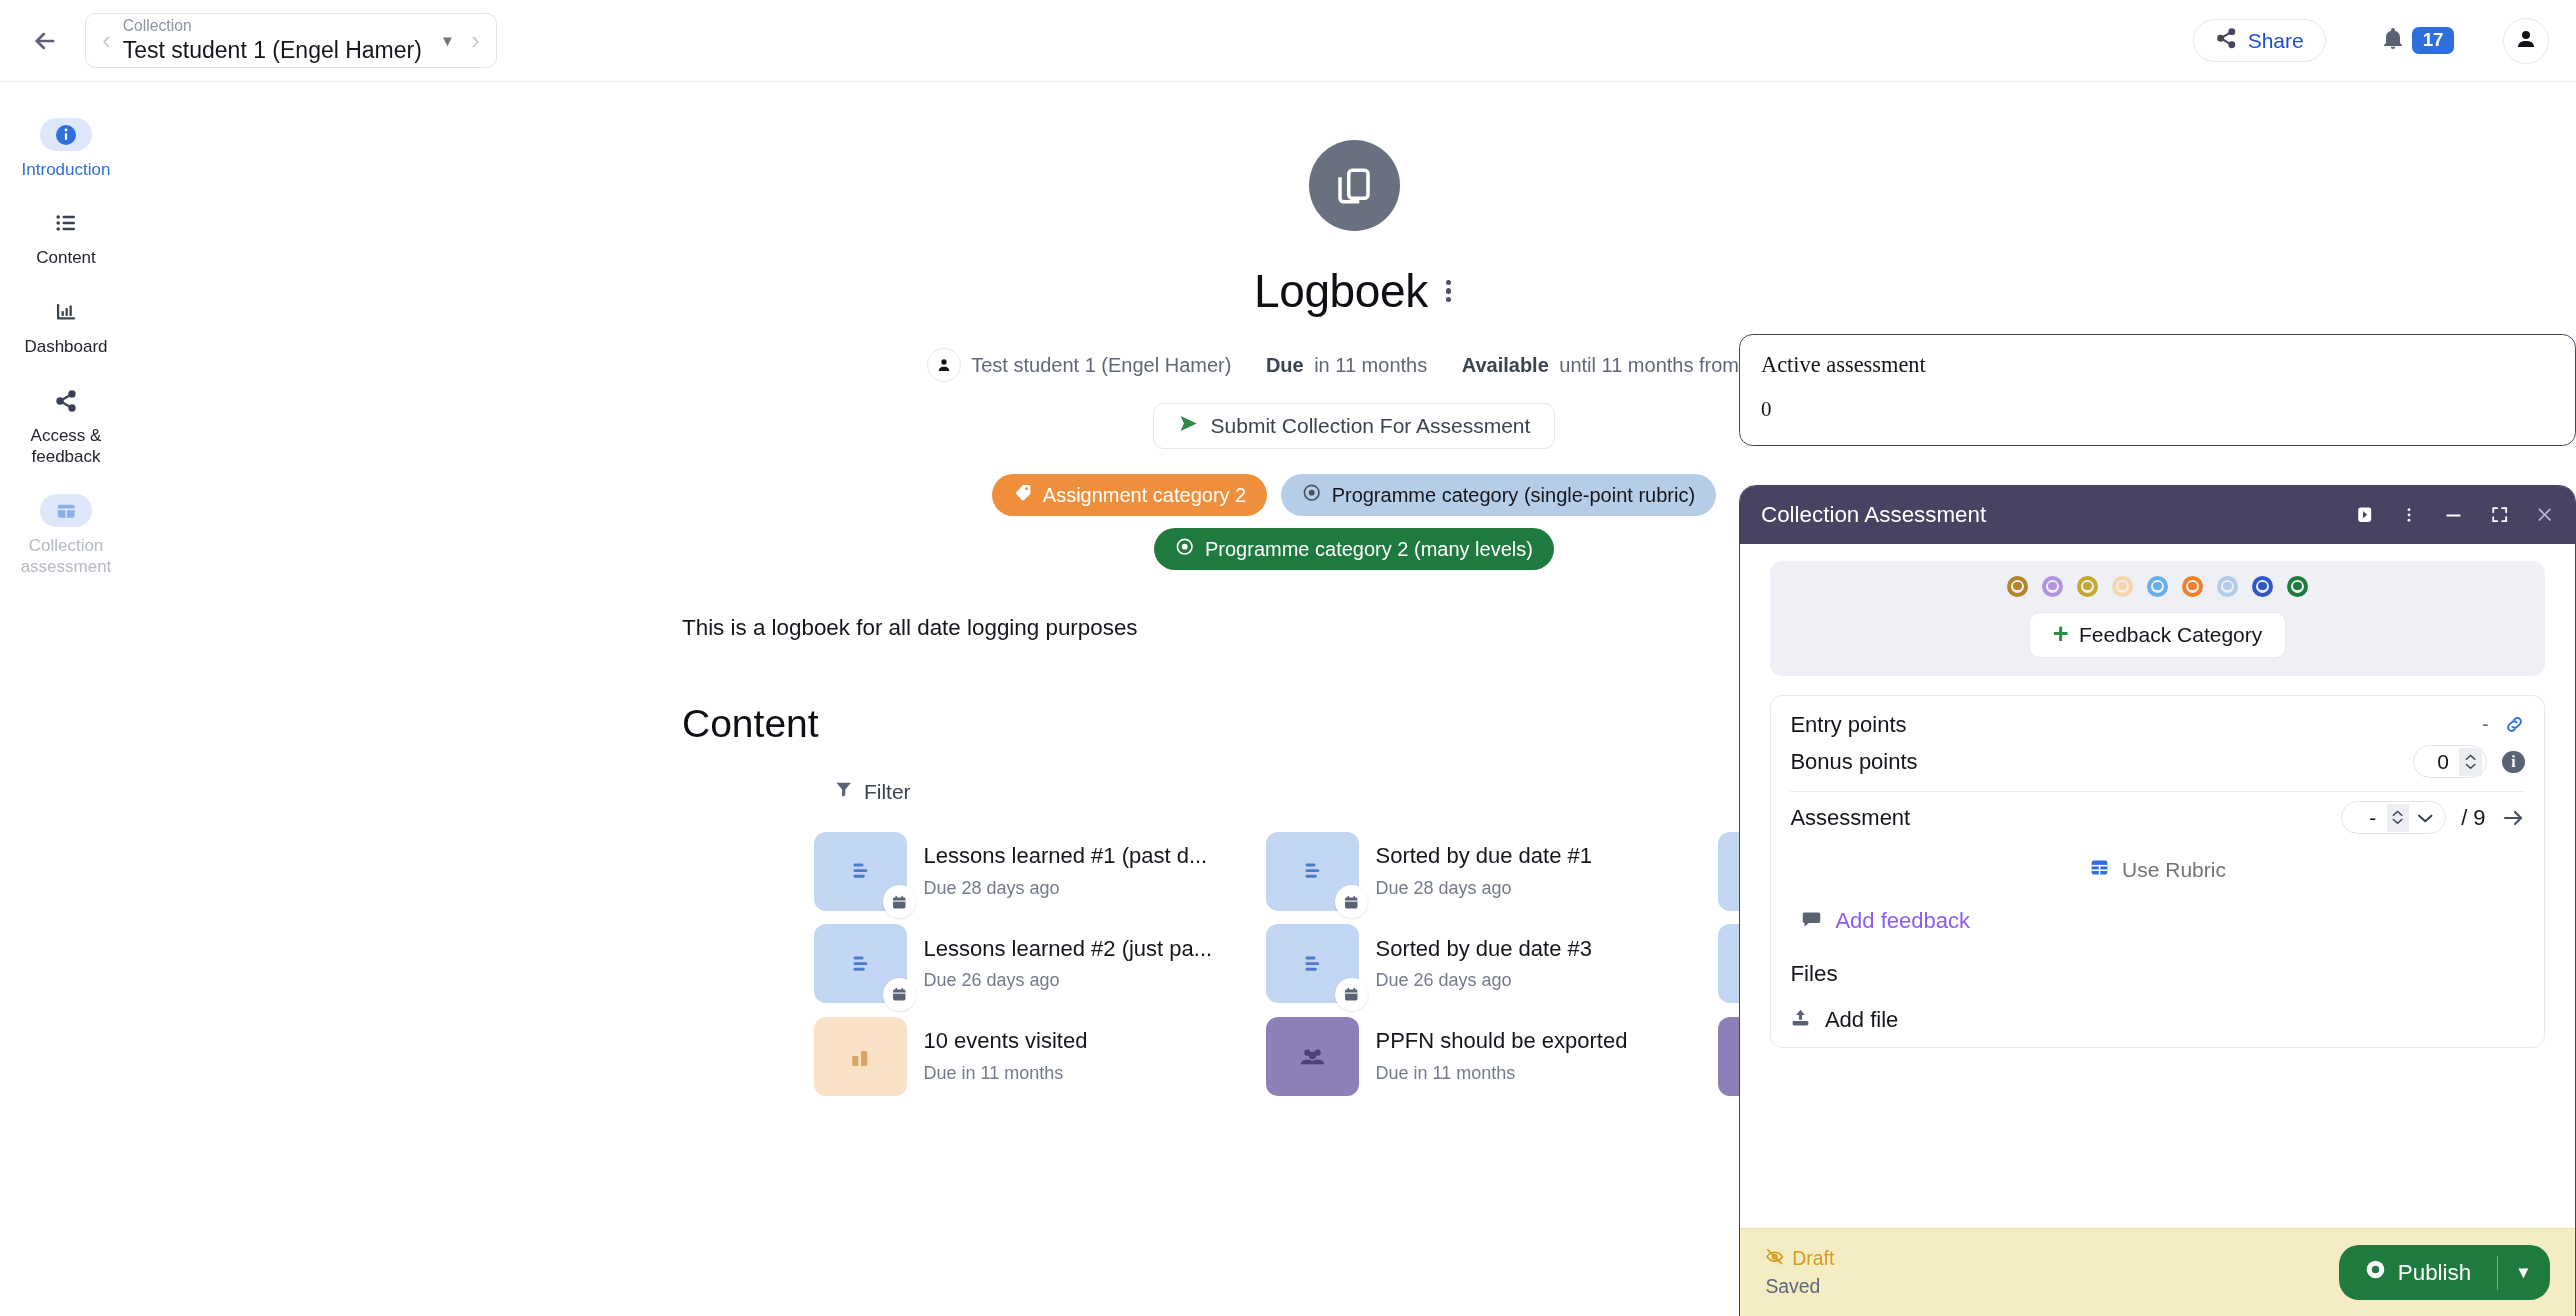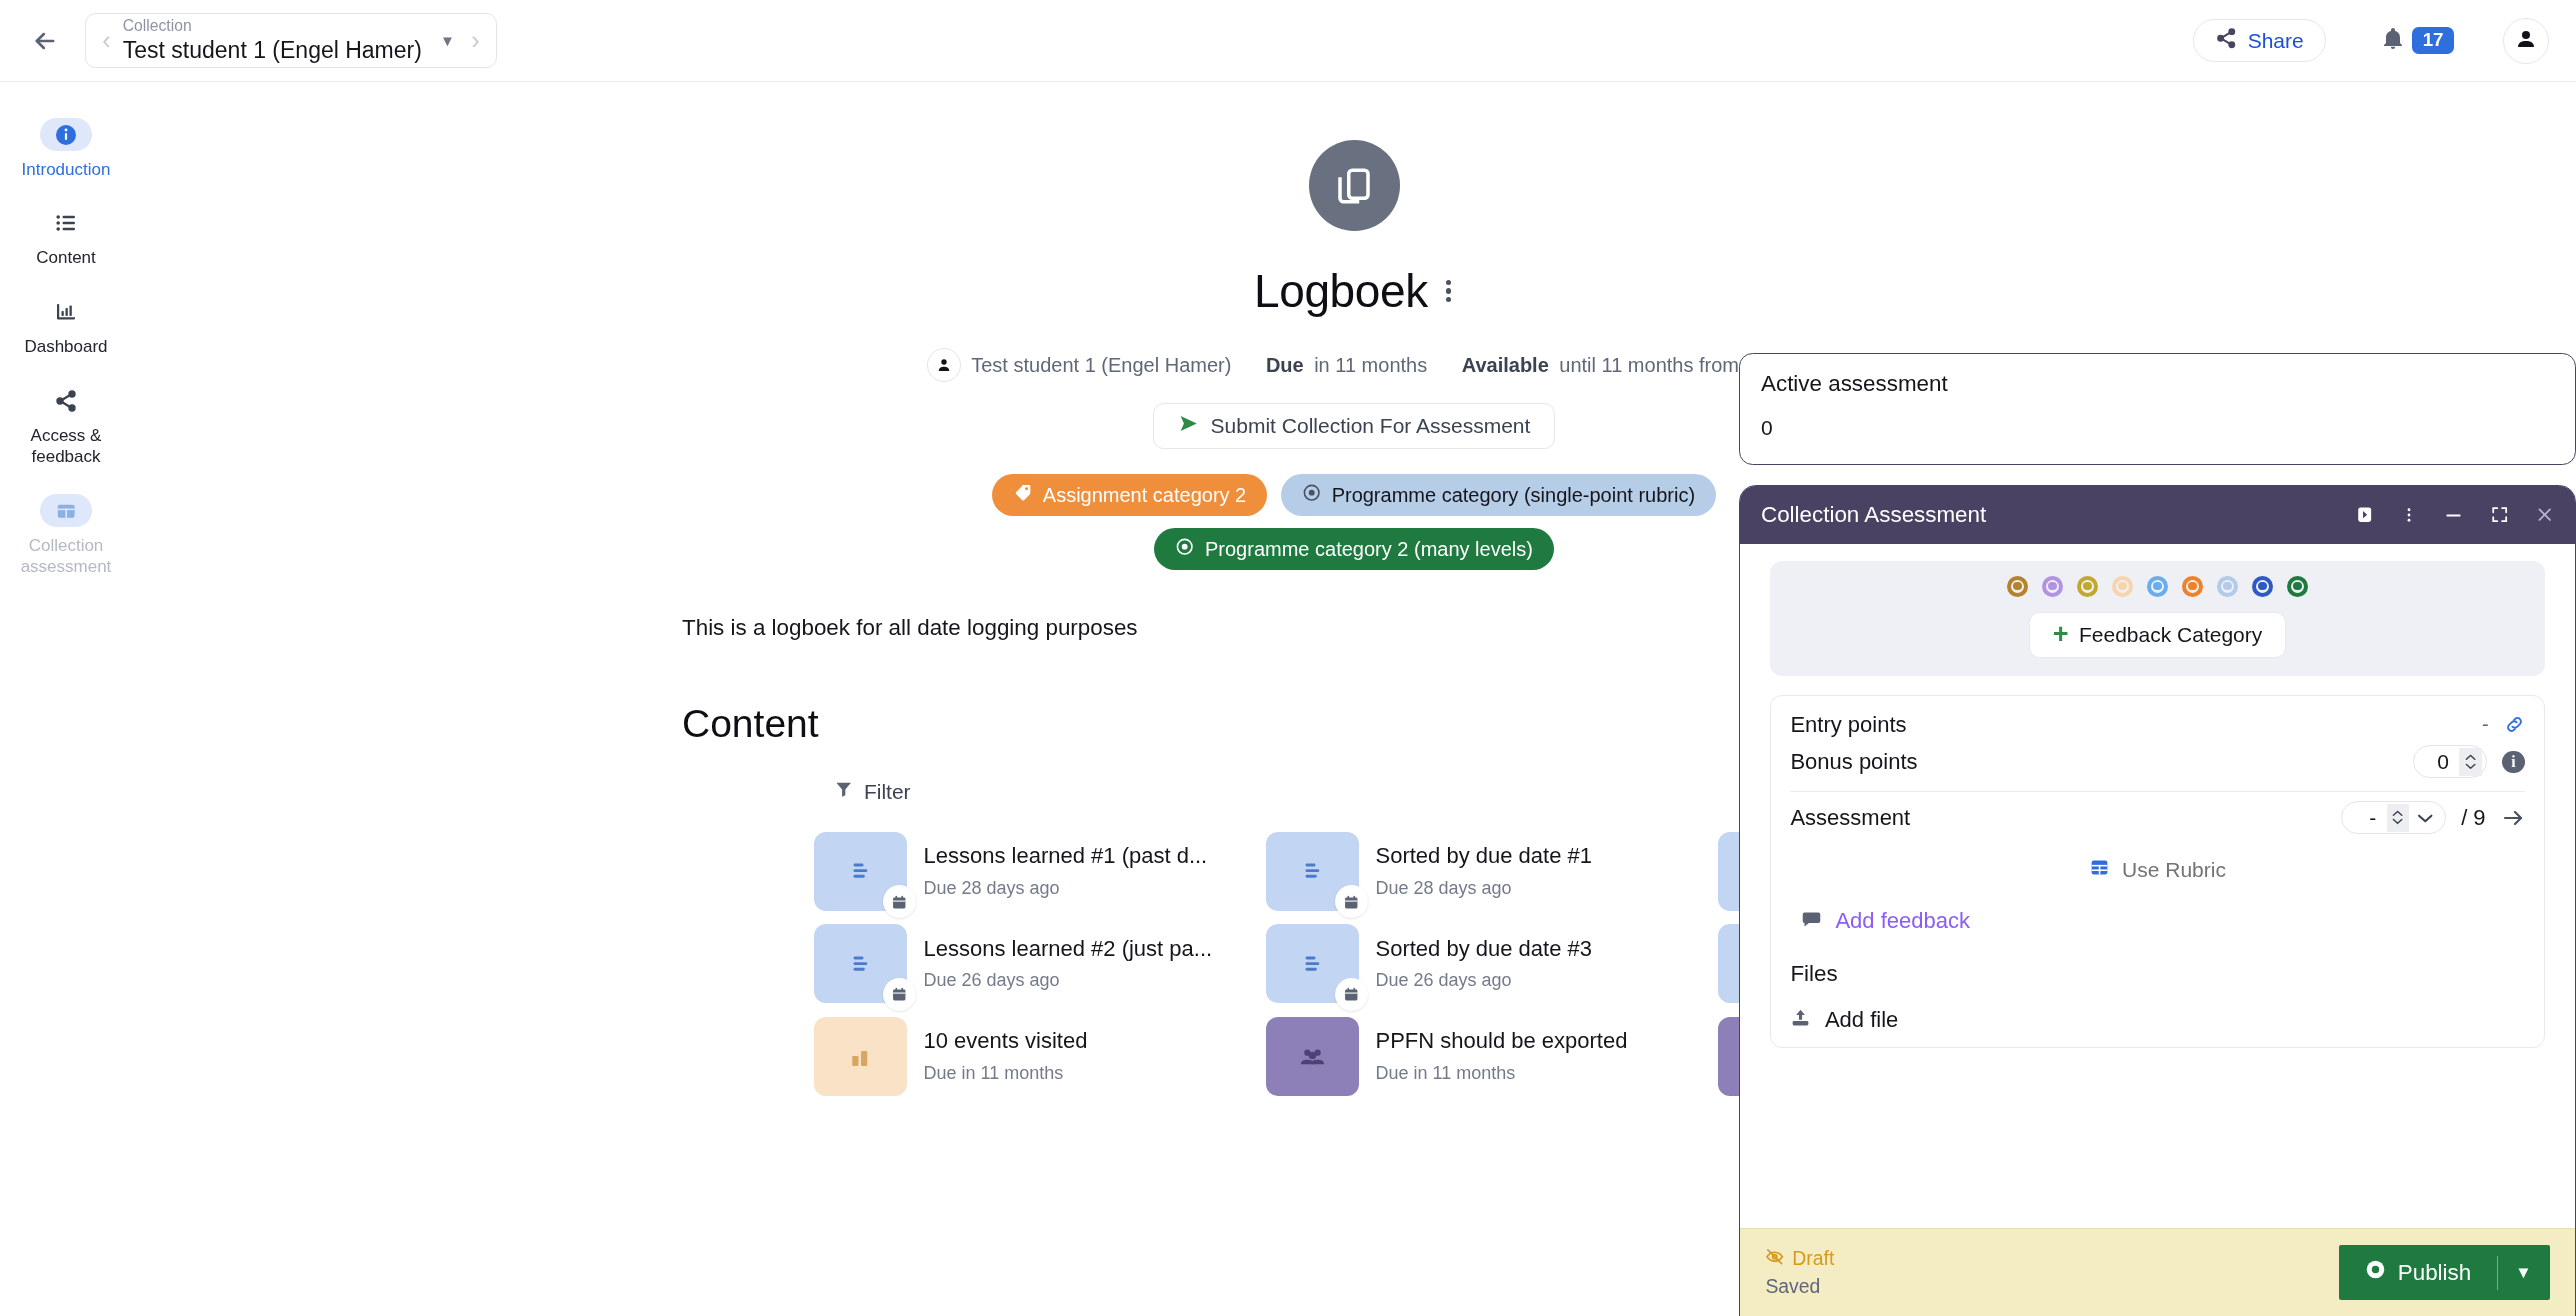--- a/index.html
+++ b/index.html
@@ -161,25 +161,26 @@
     width: 33px; height: 33px; border-radius: 50%; background: #fff;
     display: flex; align-items: center; justify-content: center;
     box-shadow: 0 0.7px 2.2px rgba(0,0,0,0.13);
   }
   .card-body { overflow: hidden; }
   .card-title { font-size: 22px; color: #14161c; white-space: nowrap; line-height: 1.3; }
   .card-sub { font-size: 18px; color: #737b8b; margin-top: 6px; line-height: 1.3; }
 
   
   .active-card {
-    position: absolute; left: 1739px; top: 353px;
+    position: absolute; left: 1739px; top: 334px;
     width: 837px; height: 112px;
     background: #fff; border: 1.5px solid #494263;
     border-radius: 13.5px; padding: 16.5px 21px;
     z-index: 5;
+    font-family: Liberation Serif, serif;
   }
   .active-card .t { font-size: 22.4px; color: #14161c; }
   .active-card .v { font-size: 21px; color: #14161c; margin-top: 19.4px; }
 
   
   .panel {
     position: absolute; left: 1739px; top: 485px;
     width: 837px; height: 832px;
     background: #fff;
     border: 1.5px solid #494263;
@@ -271,21 +272,21 @@
 
   .panel-footer {
     flex: none; height: 88px; background: #f4edc4;
     display: flex; align-items: center; padding: 0 25.4px;
     border-top: 0.7px solid #e6dfb6;
   }
   .draft-line { display: flex; align-items: center; gap: 7.5px; color: #d79a1b; font-size: 19.4px; }
   .saved-line { color: #5f6778; font-size: 19.4px; margin-top: 4.5px; }
   .publish-wrap {
     margin-left: auto; display: flex; align-items: stretch;
-    background: #1f7a3f; border-radius: 2px; height: 55px; cursor: pointer;
+    background: #1f7a3f; border-radius: 20px; height: 55px; cursor: pointer;
   }
   .publish-main {
     display: flex; align-items: center; gap: 12px; padding: 0 25.4px;
     color: #fff; font-size: 22.4px;
   }
   .publish-split { width: 0.7px; background: rgba(255,255,255,0.38); margin: 10.5px 0; }
   .publish-caret { display: flex; align-items: center; padding: 0 18px; color: #fff; font-size: 16.5px; }
 </style>
 </head>
 <body>

